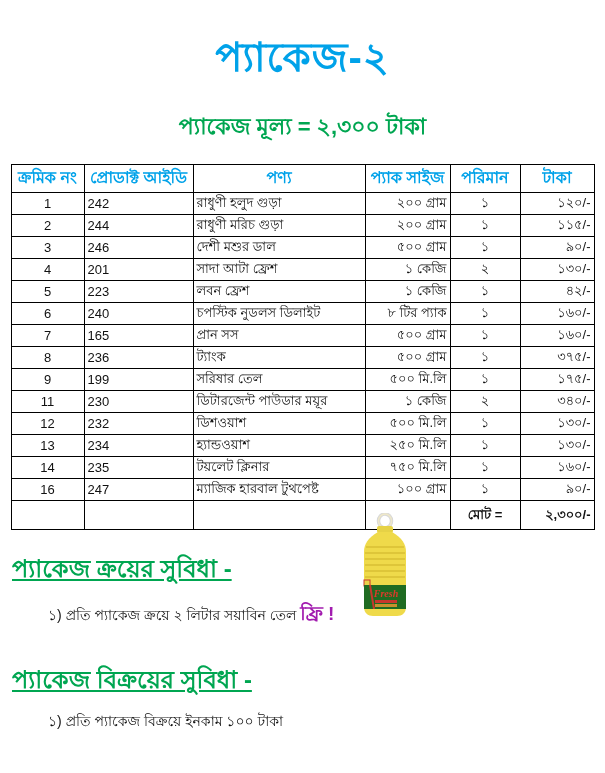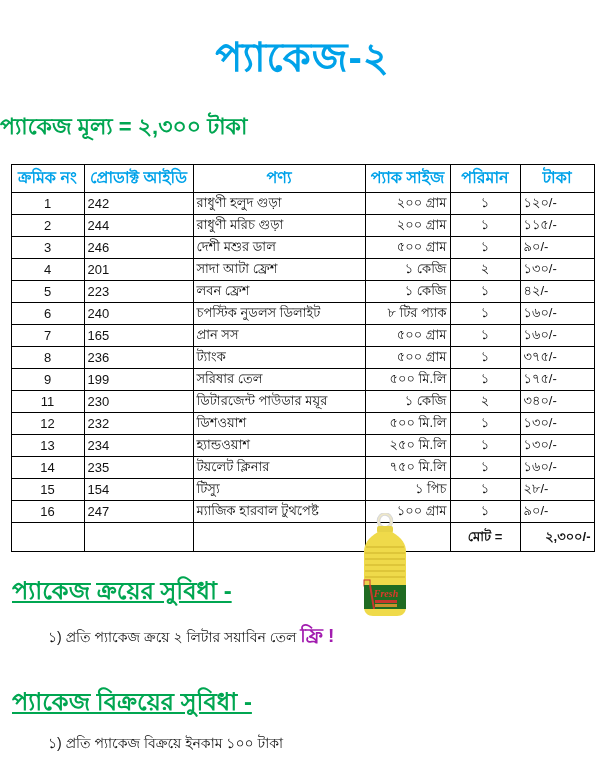--- a/index.html
+++ b/index.html
@@ -12,21 +12,21 @@
   }
   .title {
     text-align:center;
     color:#00A2E9;
     font-weight:bold;
     font-size:40px;
     padding-top:26px;
     letter-spacing:1px;
   }
   .subtitle {
-    text-align:left;
+    text-align:center;
     color:#00A651;
     font-weight:bold;
     font-size:22px;
     margin-top:16px;
   }
   table.pkg {
     border-collapse:collapse;
     table-layout:fixed;
     width:583px;
     margin:18px auto 0 auto;
@@ -48,21 +48,21 @@
   table.pkg td {
     font-size:13px;
     height:16px;
     color:#111;
   }
   td.c-serial { text-align:center; }
   td.c-id     { text-align:left; }
   td.c-name   { text-align:left; padding-left:5px; }
   td.c-pack   { text-align:right; padding-right:6px; }
   td.c-qty    { text-align:center; }
-  td.c-price  { text-align:left; padding-right:9px; }
+  td.c-price  { text-align:right; padding-right:9px; }
   tr.total-row td { height:28px; }
   td.total-label {
     color:#00A651; font-weight:bold; font-size:18px; text-align:center;
   }
   td.total-value {
     color:#00A651; font-weight:bold; font-size:18px; text-align:right; padding-right:8px;
   }
   .benefit-heading {
     color:#00A651;
     font-weight:bold;
@@ -226,28 +226,20 @@
 
       <tr>
         <td class="c-serial">14</td>
         <td class="c-id">235</td>
         <td class="c-name">টয়লেট ক্লিনার</td>
         <td class="c-pack">৭৫০ মি.লি</td>
         <td class="c-qty">১</td>
         <td class="c-price">১৬০/-</td>
       </tr>
 
-      <tr>
-        <td class="c-serial">15</td>
-        <td class="c-id">154</td>
-        <td class="c-name">টিস্যু</td>
-        <td class="c-pack">১ পিচ</td>
-        <td class="c-qty">১</td>
-        <td class="c-price">২৮/-</td>
-      </tr>
 
       <tr>
         <td class="c-serial">16</td>
         <td class="c-id">247</td>
         <td class="c-name">ম্যাজিক হারবাল টুথপেষ্ট</td>
         <td class="c-pack">১০০ গ্রাম</td>
         <td class="c-qty">১</td>
         <td class="c-price">৯০/-</td>
       </tr>
     </tbody>

